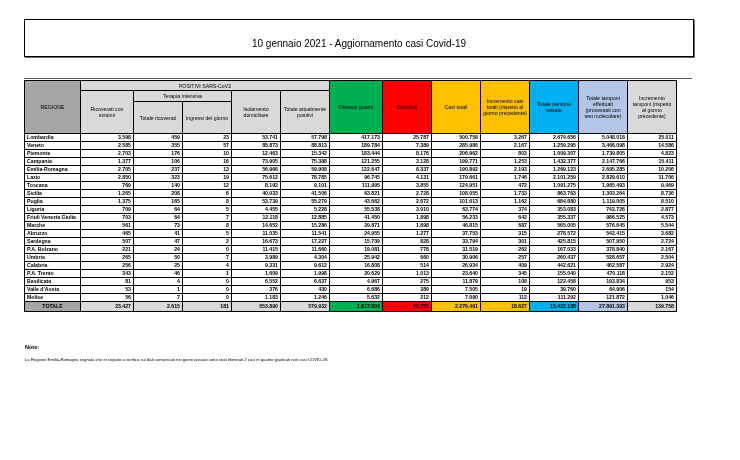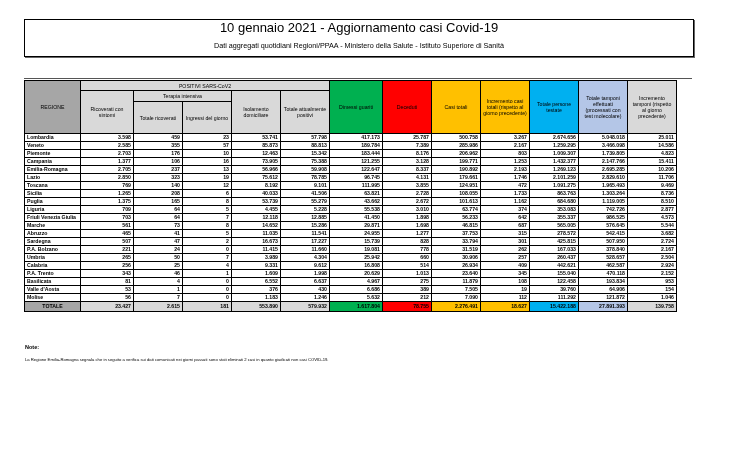--- a/index.html
+++ b/index.html
@@ -1,18 +1,18 @@
 <!DOCTYPE html>
 <html><head>
 <meta charset="utf-8">
 <style>
   html, body { margin:0; padding:0; background:#ffffff; }
   body { width:740px; height:460px; position:relative; overflow:hidden; font-family:"Liberation Sans", sans-serif; color:#000; }
   .title-box { position:absolute; left:24px; top:19px; width:668px; height:36px; border:1px solid #000; box-shadow:1px 1px 0 #666; text-align:center; font-size:7px; }
-  .title-box .l1 { margin-top:0; font-size:13px; }
+  .title-box .l1 { margin-top:18px; font-size:10px; }
   .title-box .l2 { margin-top:6px; font-size:7.2px; }
   .topline { position:absolute; left:24px; top:78px; width:668px; height:1px; background:#555; }
   table.grid { position:absolute; left:24px; top:80px; border-collapse:collapse; table-layout:fixed; font-size:5.2px; font-weight:bold; }
   table.grid td, table.grid th { border:1px solid #000; padding:0 2px; overflow:hidden; white-space:nowrap; line-height:7px; height:7px; }
   table.grid th { font-weight:normal; text-align:center; white-space:normal; line-height:6px; font-size:5.2px; }
   th.region { background:#a6a6a6; font-weight:bold; }
   th.pos { background:#d9d9d9; font-weight:bold; font-size:6.2px; height:9px; }
   th.gray { background:#d9d9d9; }
   th.green { background:#00b050; }
   th.red { background:#ff0000; }
@@ -30,21 +30,20 @@
   tr.total td.blue { background:#00b0f0; }
   tr.total td.lblue { background:#b4c6e7; }
   .note-title { position:absolute; left:25px; top:344px; font-size:5.5px; font-weight:bold; }
   .note-text { position:absolute; left:25px; top:357px; font-size:4.2px; }
 </style>
 </head>
 <body>
 
 <div class="title-box">
   <div class="l1">10 gennaio 2021 - Aggiornamento casi Covid-19</div>
-  <div class="l2">Dati aggregati quotidiani Regioni/PPAA - Ministero della Salute - Istituto Superiore di Sanità</div>
 </div>
 
 <div class="topline"></div>
 
 <table class="grid">
   <colgroup>
     <col style="width:56px">
       <col style="width:53px">
       <col style="width:49px">
       <col style="width:49px">

